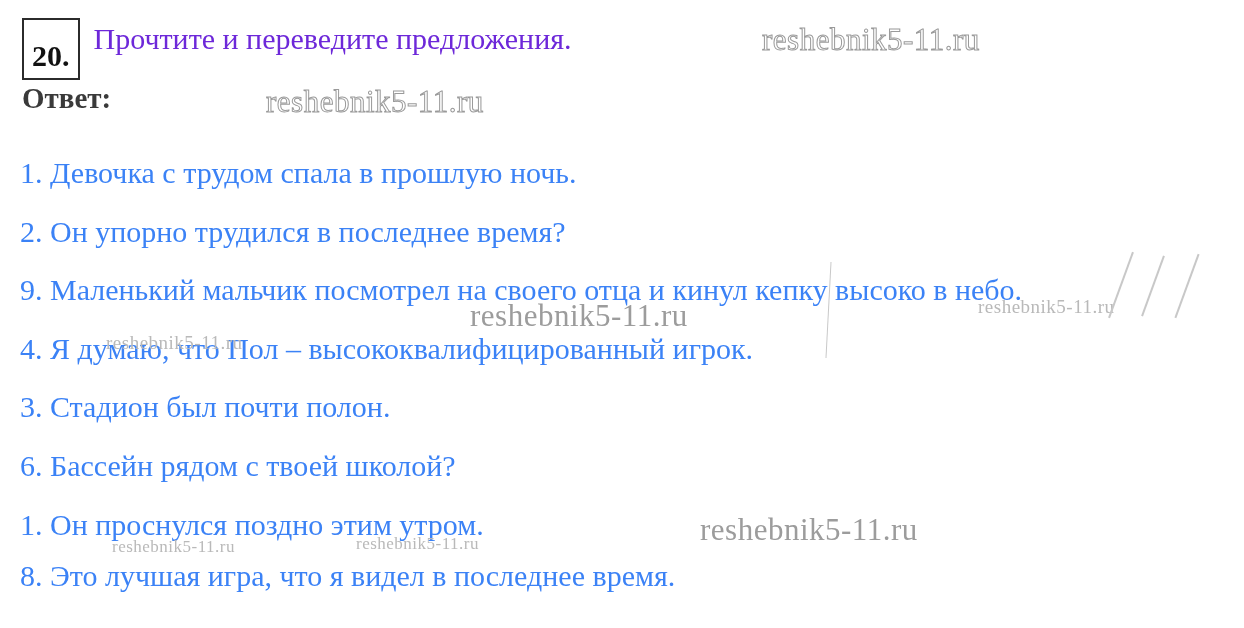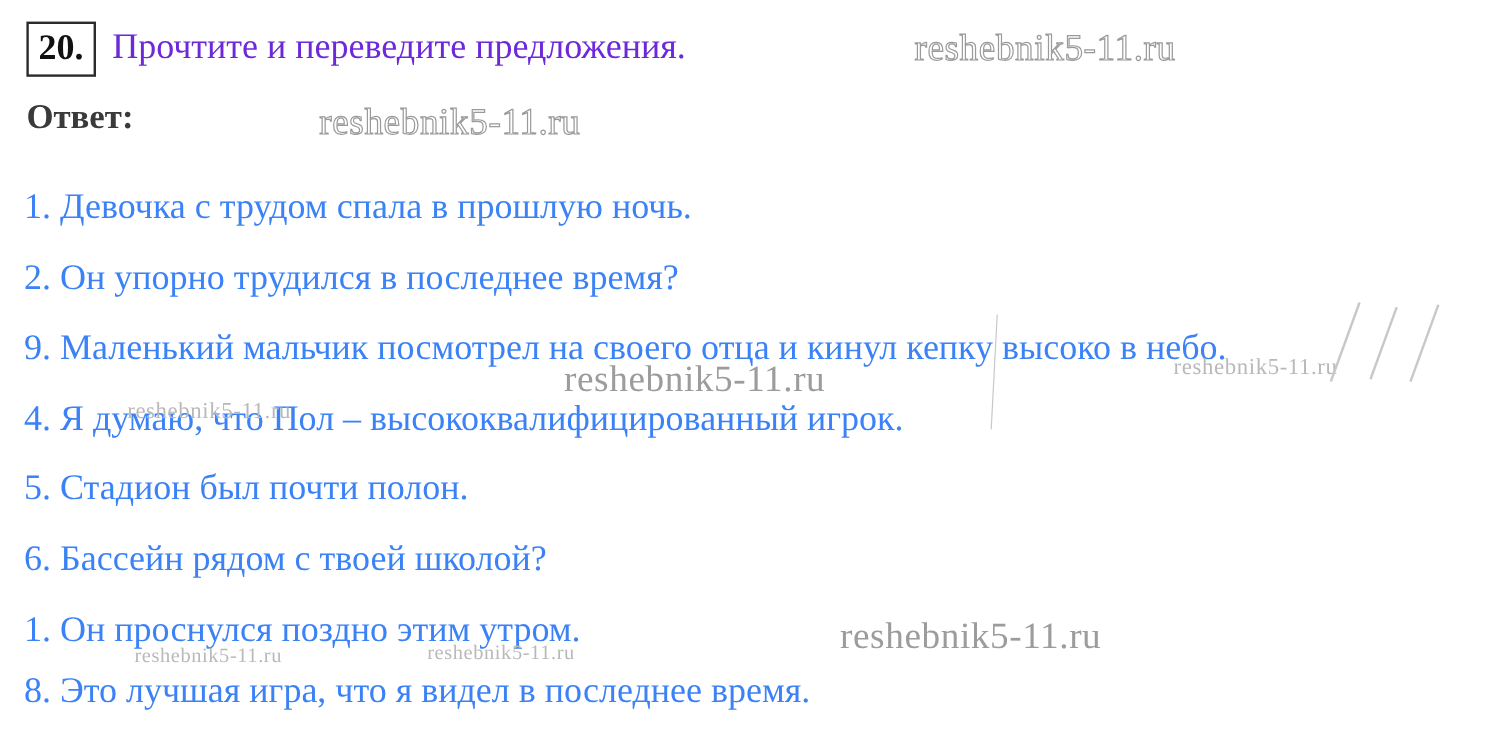--- a/index.html
+++ b/index.html
@@ -28,21 +28,21 @@
     top: 18px;
     display: flex;
     align-items: flex-start;
   }
   .ex-number {
     border: 2px solid #2b2b2b;
     color: #111111;
     font-weight: bold;
     font-size: 30px;
     line-height: 1;
-    padding: 5px 8px 7px 8px;
+    padding: 21px 8px 7px 8px;
     font-family: "Liberation Serif", serif;
   }
   .header-text {
     font-size: 30px;
     color: #6d28d9;
     margin-left: 14px;
     margin-top: 4px;
     white-space: nowrap;
   }
 
@@ -126,21 +126,21 @@
     <div class="header-text">Прочтите и переведите предложения.</div>
   </div>
 
   <div class="answer-label">Ответ:</div>
 
   <div class="sentences">
     <div class="sentence">1. Девочка с трудом спала в прошлую ночь.</div>
     <div class="sentence">2. Он упорно трудился в последнее время?</div>
     <div class="sentence">9. Маленький мальчик посмотрел на своего отца и кинул кепку высоко в небо.</div>
     <div class="sentence">4. Я думаю, что Пол – высококвалифицированный игрок.</div>
-    <div class="sentence">5. Стадион был почти полон.</div>
+    <div class="sentence">3. Стадион был почти полон.</div>
     <div class="sentence">6. Бассейн рядом с твоей школой?</div>
     <div class="sentence tight">1. Он проснулся поздно этим утром.</div>
     <div class="sentence">8. Это лучшая игра, что я видел в последнее время.</div>
   </div>
 
   <div class="wm wm-outline wm1">reshebnik5-11.ru</div>
   <div class="wm wm-outline wm2">reshebnik5-11.ru</div>
   <div class="wm wm-solid wm3">reshebnik5-11.ru</div>
   <div class="wm wm-solid wm4">reshebnik5-11.ru</div>
   <div class="wm wm-faint wm5">reshebnik5-11.ru</div>

